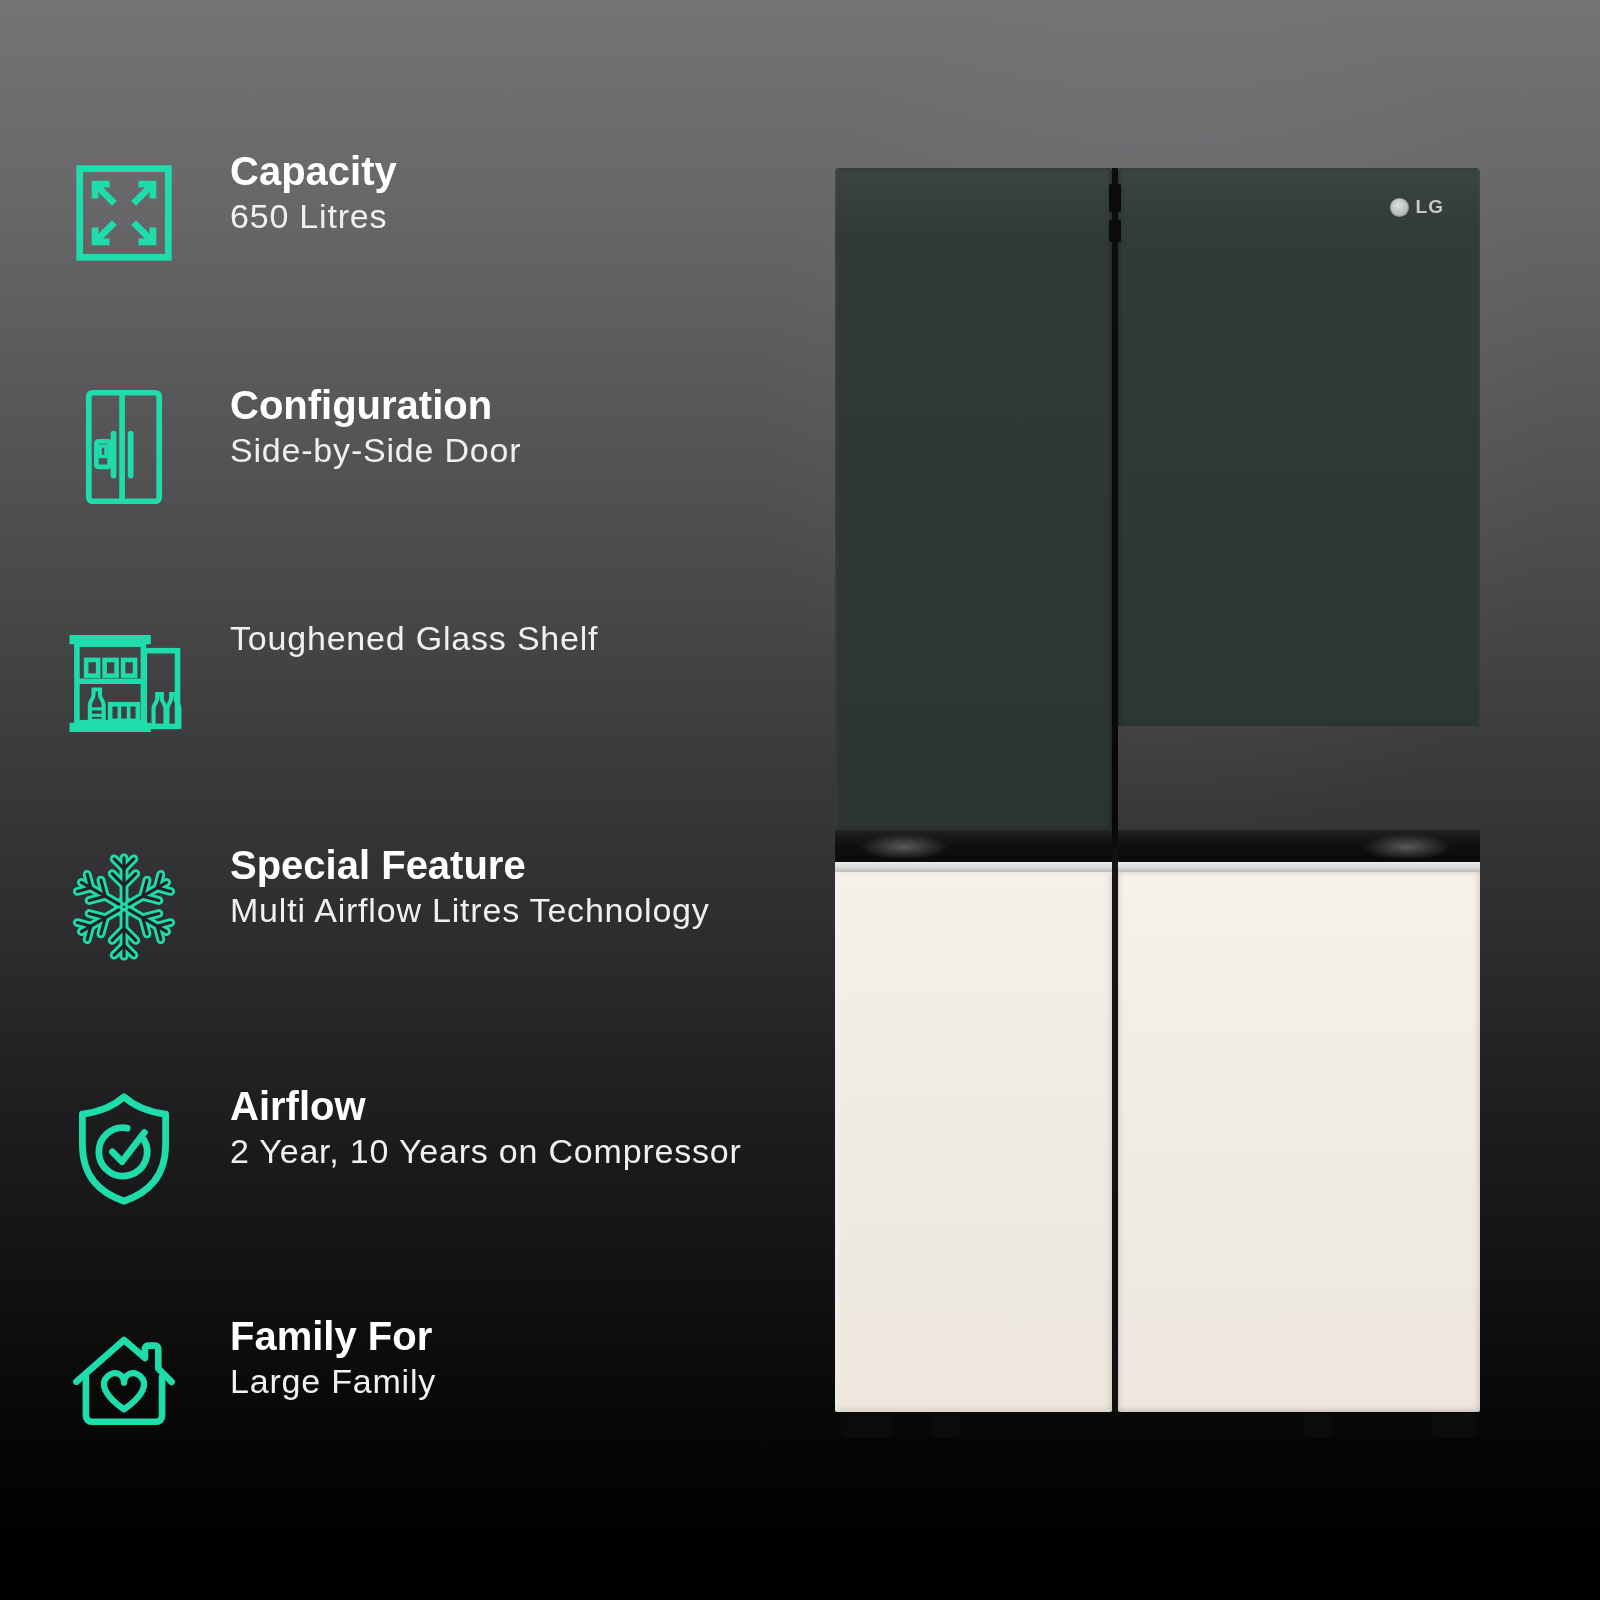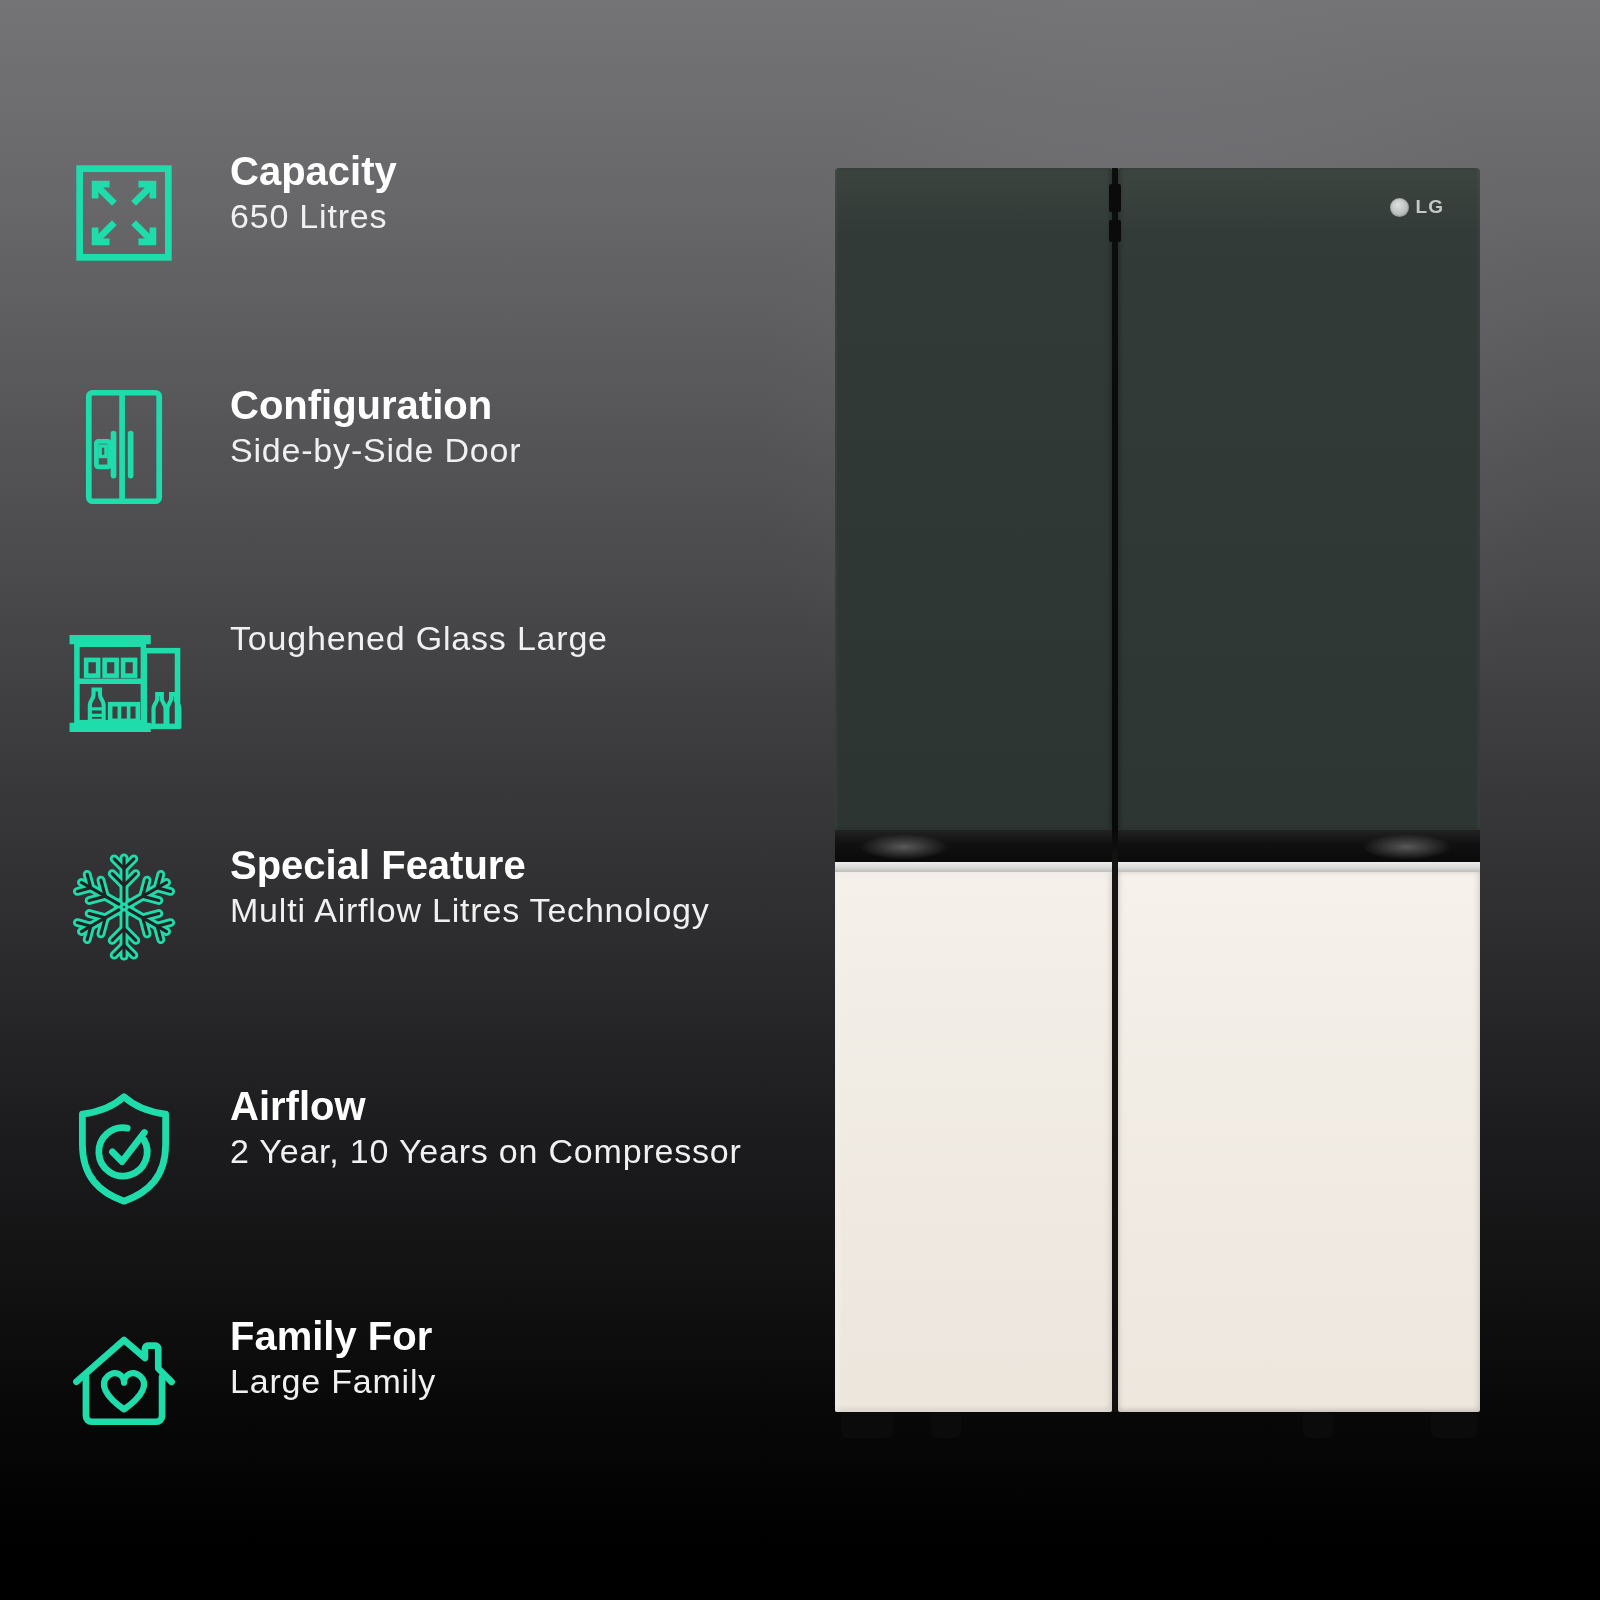--- a/index.html
+++ b/index.html
@@ -23,21 +23,21 @@
   .f-text{position:absolute;left:166px;top:-6px;}
   .f-title{color:#ffffff;font-size:40px;font-weight:700;letter-spacing:0px;line-height:48px;white-space:nowrap;}
   .f-value{color:#f0f0f0;font-size:34px;font-weight:400;letter-spacing:0.8px;line-height:42px;margin-top:0;white-space:nowrap;}
   .ic{stroke:#1fdcab;fill:none;}
   
   .fridge{position:absolute;left:835px;top:168px;width:645px;height:1277px;}
   .door{position:absolute;}
   .upper-left{left:0;top:0;width:277px;height:662px;border-radius:4px 2px 0 0;
     background:linear-gradient(180deg,#3b443f 0%,#313a36 10%,#2e3733 60%,#2c3531 100%);
     box-shadow:inset 2px 0 3px rgba(255,255,255,0.06), inset -2px 0 4px rgba(0,0,0,0.25);}
-  .upper-right{left:283px;top:0;width:362px;height:662px;border-radius:2px 4px 0 0;
+  .upper-right{left:283px;top:0;width:362px;height:558px;border-radius:2px 4px 0 0;
     background:linear-gradient(180deg,#3c4540 0%,#323b37 10%,#2f3834 60%,#2d3632 100%);
     box-shadow:inset 2px 0 4px rgba(0,0,0,0.25), inset -2px 0 3px rgba(255,255,255,0.06);}
   .band{position:absolute;top:662px;height:32px;background:linear-gradient(180deg,#222222 0%,#101010 45%,#0a0a0a 100%);overflow:hidden;}
   .band-left{left:0;width:277px;}
   .band-right{left:283px;width:362px;}
   .band .glow{position:absolute;top:4px;width:90px;height:26px;border-radius:50%;
     background:radial-gradient(ellipse at center, rgba(150,150,150,0.55), rgba(0,0,0,0) 70%);}
   .band-left .glow{left:24px;}
   .band-right .glow{right:28px;}
   .strip{position:absolute;top:694px;height:10px;background:linear-gradient(180deg,#eeeeec 0%,#d9d9d7 55%,#bdbdbb 100%);}
@@ -122,21 +122,21 @@
       <line x1="14" y1="63" x2="86" y2="63"></line>
       <path d="M28,106 V89 c0,-5 4,-7 4,-11 v-6 h7 v6 c0,4 4,6 4,11 v17 z" stroke-width="4.5"></path>
       <line x1="28" y1="93" x2="43" y2="93" stroke-width="3.5"></line>
       <line x1="28" y1="100" x2="43" y2="100" stroke-width="3.5"></line>
       <rect x="50" y="88" width="30" height="18" stroke-width="5"></rect>
       <line x1="60" y1="88" x2="60" y2="106" stroke-width="4"></line>
       <line x1="70" y1="88" x2="70" y2="106" stroke-width="4"></line>
     </svg>
   </div>
   <div class="f-text">
-    <div class="f-value">Toughened Glass Large</div>
+    <div class="f-value">Toughened Glass Shelf</div>
   </div>
 </div>
 
 <div class="feature-row" style="top:847px">
   <div class="icon-box">
     <svg width="118" height="118" viewBox="0 0 120 120">
       <defs>
         <g id="sf-arm">
           <line x1="60" y1="54" x2="60" y2="10"></line>
           <polyline points="50,11 60,21 70,11" fill="none"></polyline>

